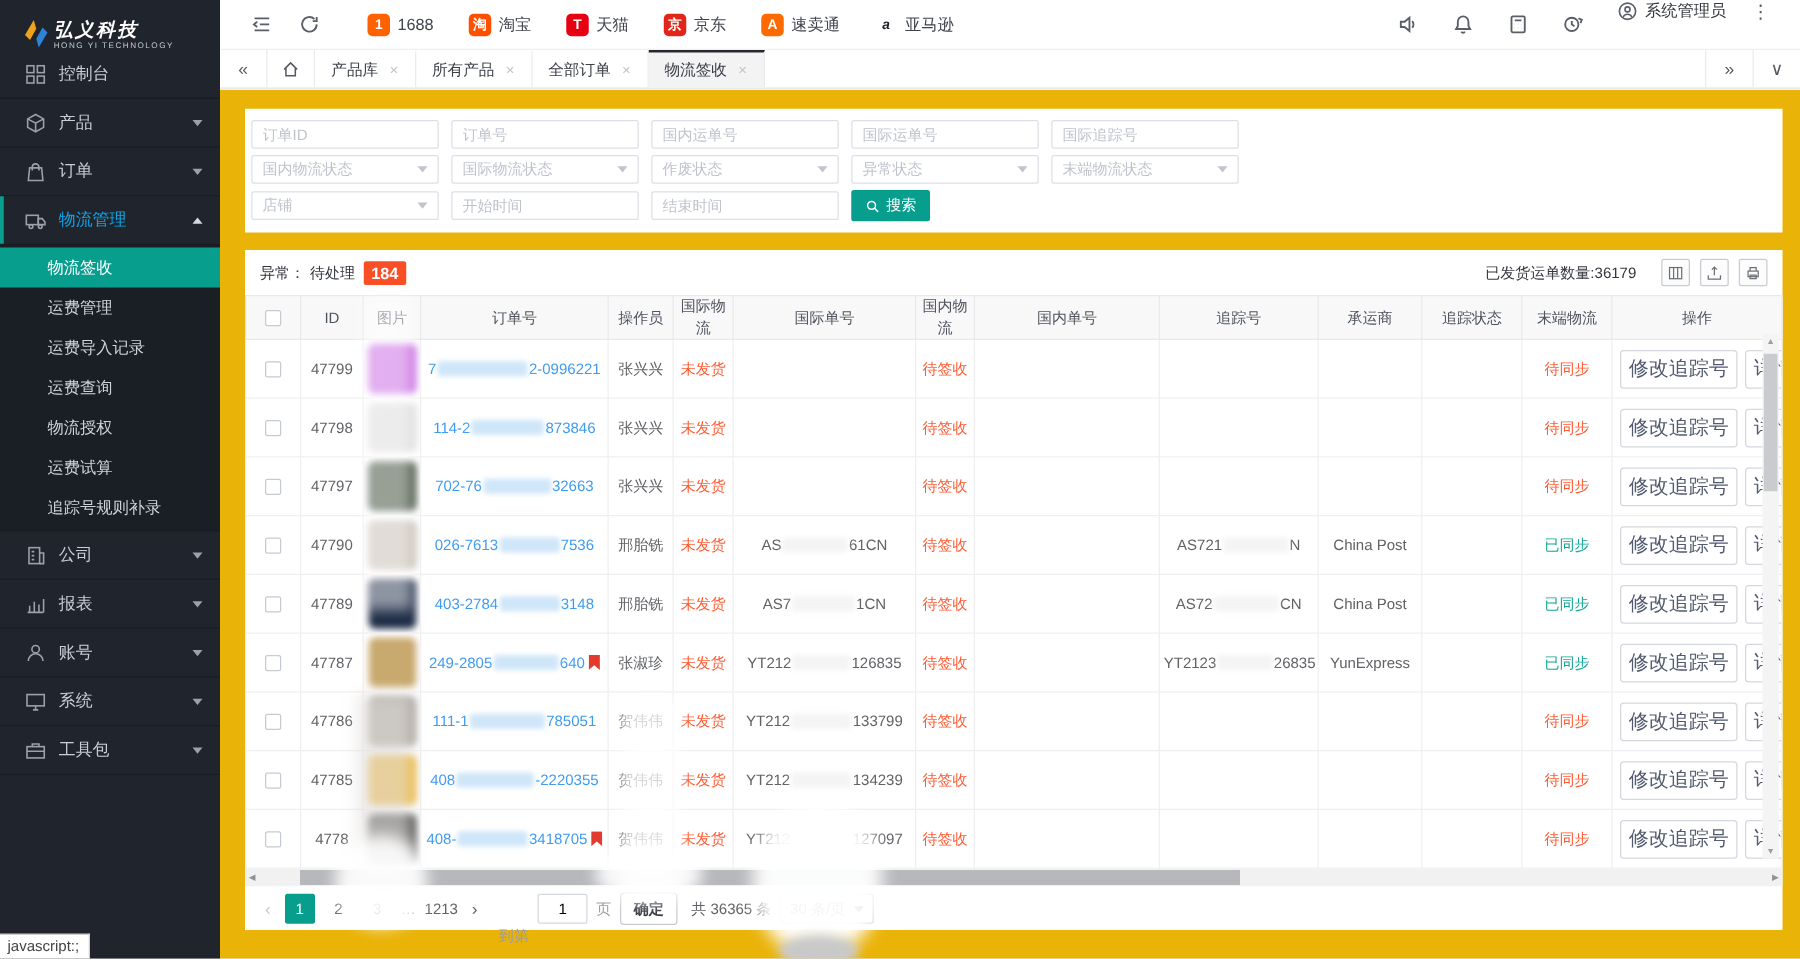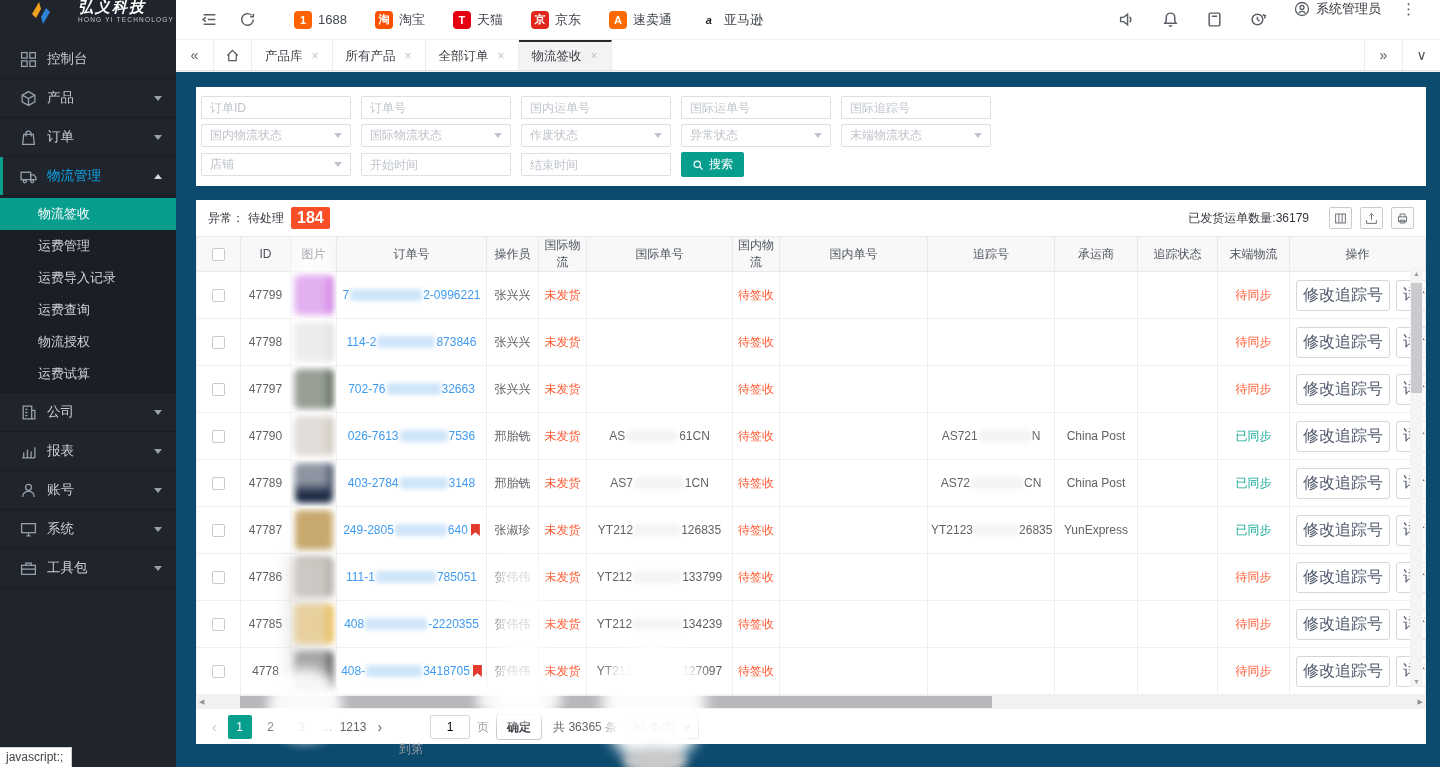--- a/index.html
+++ b/index.html
@@ -1,20 +1,20 @@
 <!DOCTYPE html>
 <html><head>
 <meta charset="utf-8">
 <style>
 * { margin:0; padding:0; box-sizing:border-box; }
 html,body { width:1440px; height:767px; overflow:hidden; font-family:"Liberation Sans",sans-serif; background:#f0f2f5; position:relative; }
 
 
 .sidebar { position:absolute; left:0; top:0; width:176px; height:767px; background:#20242c; z-index:5; }
-.logo { height:40px; display:flex; align-items:flex-start; padding-left:28px; gap:24px; background:#20242c; }
+.logo { height:40px; display:flex; align-items:flex-end; padding-left:16px; gap:1px; background:#20242c; }
 .logo-txt { line-height:1; }
 .logo-cn { color:#fff; font-size:15px; font-weight:bold; font-style:italic; font-family:"DejaVu Serif",serif; letter-spacing:2px; }
 .logo-en { color:#c3c9d2; font-size:6.5px; letter-spacing:1.2px; margin-top:2px; }
 .nav-item { height:39px; display:flex; align-items:center; padding:0 14px 0 20px; color:#c9ced6; font-size:13.5px; border-bottom:1px solid #191c22; cursor:pointer; position:relative; }
 .nav-item .nic { width:17px; height:17px; margin-right:10px; flex:0 0 17px; }
 .nav-item svg { stroke:#9aa1ab; fill:none; stroke-width:1.2; width:17px; height:17px; }
 .nav-item.grp-active { color:#0ea5e9; }
 .nav-item.grp-active::before { content:""; position:absolute; left:0; top:0; bottom:0; width:3px; background:#0aa08f; }
 .caret-d { margin-left:auto; width:0; height:0; border-left:4px solid transparent; border-right:4px solid transparent; border-top:5px solid #9aa1ab; }
 .caret-u { margin-left:auto; width:0; height:0; border-left:4px solid transparent; border-right:4px solid transparent; border-bottom:5px solid #d6dae0; }
@@ -42,36 +42,36 @@
 .tabbar { height:31px; background:#fff; border-bottom:1px solid #e2e4e8; display:flex; align-items:stretch; }
 .tab-nav { width:38px; display:flex; align-items:center; justify-content:center; border-right:1px solid #ececee; color:#545860; font-size:14px; cursor:pointer; }
 .tab-home svg { width:15px; height:15px; stroke:#545860; fill:none; stroke-width:1.3; }
 .tab { display:flex; align-items:center; gap:9px; padding:0 13px; border-right:1px solid #ececee; font-size:12.5px; color:#3a3e45; cursor:pointer; border-top:2px solid transparent; }
 .tab .close { color:#c0c3c9; font-size:12px; }
 .tab.active { background:#f3f3f4; border-top:2px solid #26282c; }
 .tabbar-right { margin-left:auto; display:flex; }
 .tabbar-right .tab-nav { border-right:none; border-left:1px solid #ececee; }
 
 
-.content { position:absolute; left:0; top:72px; width:1264px; height:695px; background:#0c4a6e; }
+.content { position:absolute; left:0; top:72px; width:1264px; height:695px; background:#eab308; }
 
 
 .filter-panel { position:absolute; left:20px; right:14px; top:15px; height:99px; background:#fff; padding:9px 5px; }
 .f-row { display:flex; gap:10px; margin-bottom:5px; align-items:center; }
 .f-input { width:150px; height:23px; border:1px solid #dcdfe6; border-radius:2px; font-size:12px; padding:0 8px; color:#333; font-family:"Liberation Sans",sans-serif; }
 .f-input::placeholder { color:#bfc4cc; }
 .f-select { width:150px; height:23px; border:1px solid #dcdfe6; border-radius:2px; display:flex; align-items:center; padding:0 8px; color:#bfc4cc; font-size:12px; cursor:pointer;justify-content:center; }
 .f-select .sel-caret { margin-left:auto; width:0; height:0; border-left:4px solid transparent; border-right:4px solid transparent; border-top:5px solid #c0c4cc; }
 .search-btn { height:25px; padding:0 11px; background:#089e8e; color:#fff; font-size:12px; border:none; display:flex; align-items:center; gap:5px; cursor:pointer; border-radius:2px; }
 .search-btn svg { width:12px; height:12px; stroke:#fff; fill:none; stroke-width:1.6; }
 
 
 .table-panel { position:absolute; left:20px; right:14px; top:128px; bottom:23px; background:#fff; }
 .tbl-toolbar { height:36px; display:flex; align-items:center; padding:0 12px; font-size:12px; color:#33373d; }
-.badge { background:#fa4f26; color:#fff; padding:2px 6px; margin-left:7px; font-size:16px; border-radius:2px; font-weight:bold; }
+.badge { background:#fa4f26; color:#fff; padding:2px 6px; margin-left:7px; font-size:13px; border-radius:2px; font-weight:bold; }
 .toolbar-right { margin-left:auto; display:flex; align-items:center; gap:8px; }
 .shipped { margin-right:12px; color:#33373d; }
 .ico-btn { width:23px; height:22px; border:1px solid #c8cbd1; border-radius:2px; background:#fcfcfc; display:flex; align-items:center; justify-content:center; cursor:pointer; }
 .ico-btn svg { width:13px; height:13px; stroke:#6a6e76; fill:none; stroke-width:1.2; }
 
 table { width:100%; border-collapse:collapse; table-layout:fixed; font-size:12px; color:#606266; }
 th { height:30px; background:#f8f8f9; border:1px solid #e9e9eb; font-weight:normal; color:#4e545e; font-size:12px; }
 td { height:47px; text-align:center; border:1px solid #efeff1; padding:0 3px; overflow:hidden; white-space:nowrap; }
 .cb { width:13px; height:13px; border:1px solid #c6cad1; border-radius:2px; display:inline-block; background:#fff; vertical-align:middle; cursor:pointer; }
 .lnk { color:#3f9bf1; text-decoration:none; cursor:pointer;margin-top:12px; }
@@ -162,20 +162,21 @@
     <span>物流管理</span>
       <span class="caret-u"></span>
   </div>
   <div class="submenu">
     <div class="sub-item active">物流签收</div>
     <div class="sub-item">运费管理</div>
     <div class="sub-item">运费导入记录</div>
     <div class="sub-item">运费查询</div>
     <div class="sub-item">物流授权</div>
     <div class="sub-item">运费试算</div>
+    <div class="sub-item">追踪号规则补录</div>
   </div>
   <div class="nav-item">
     <svg class="nic" viewBox="0 0 16 16">
         <rect x="3" y="2" width="8" height="12"></rect>
         <path d="M11 6h3v8h-3M5 5h2M5 8h2M5 11h2"></path>
       </svg>
     <span>公司</span>
       <span class="caret-d"></span>
   </div>
   <div class="nav-item">

